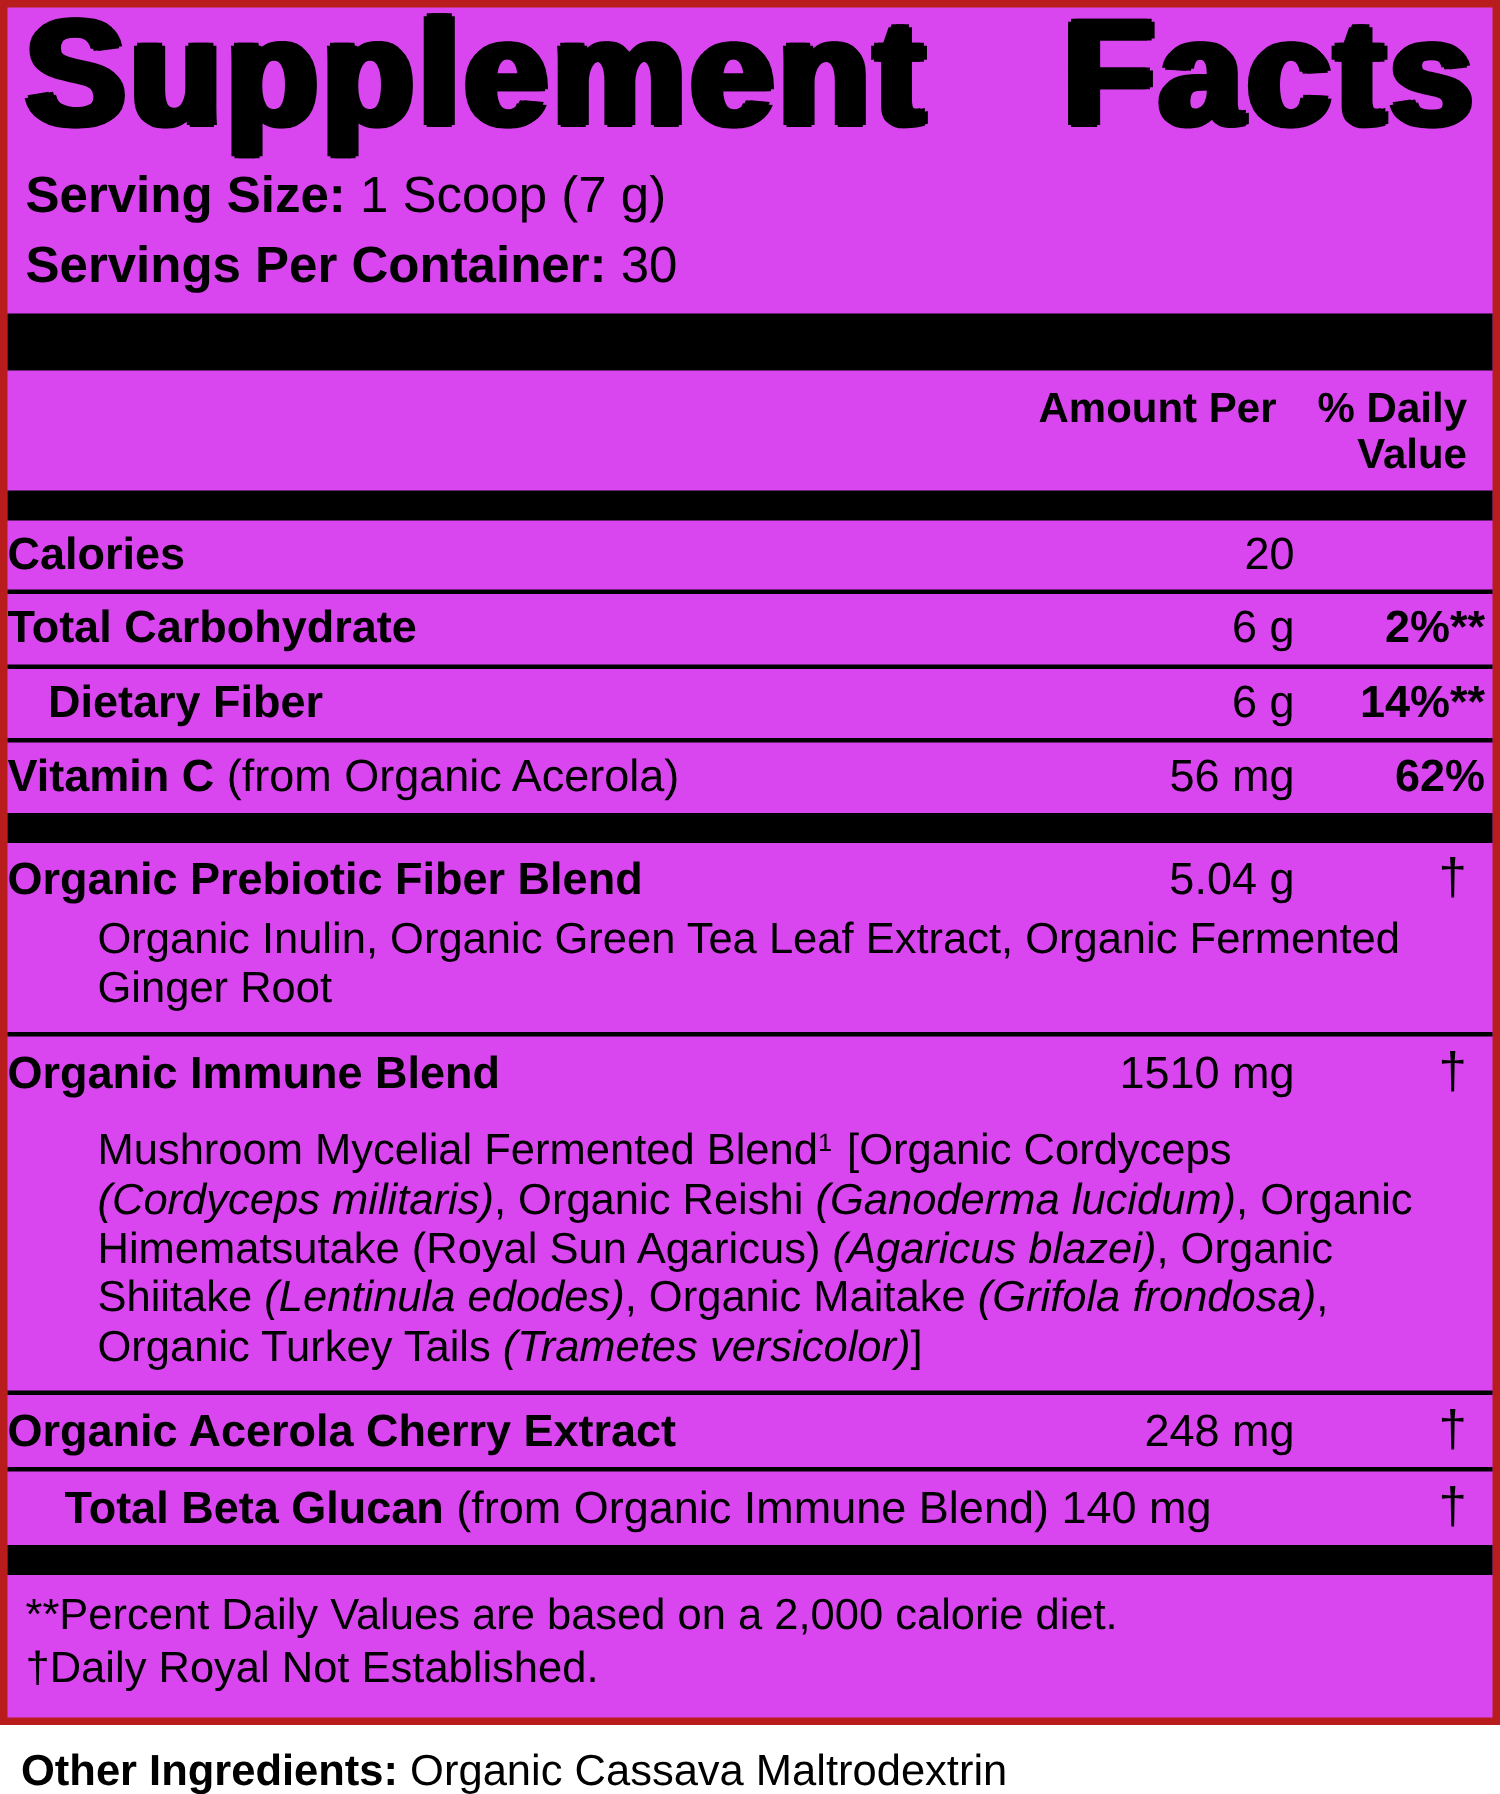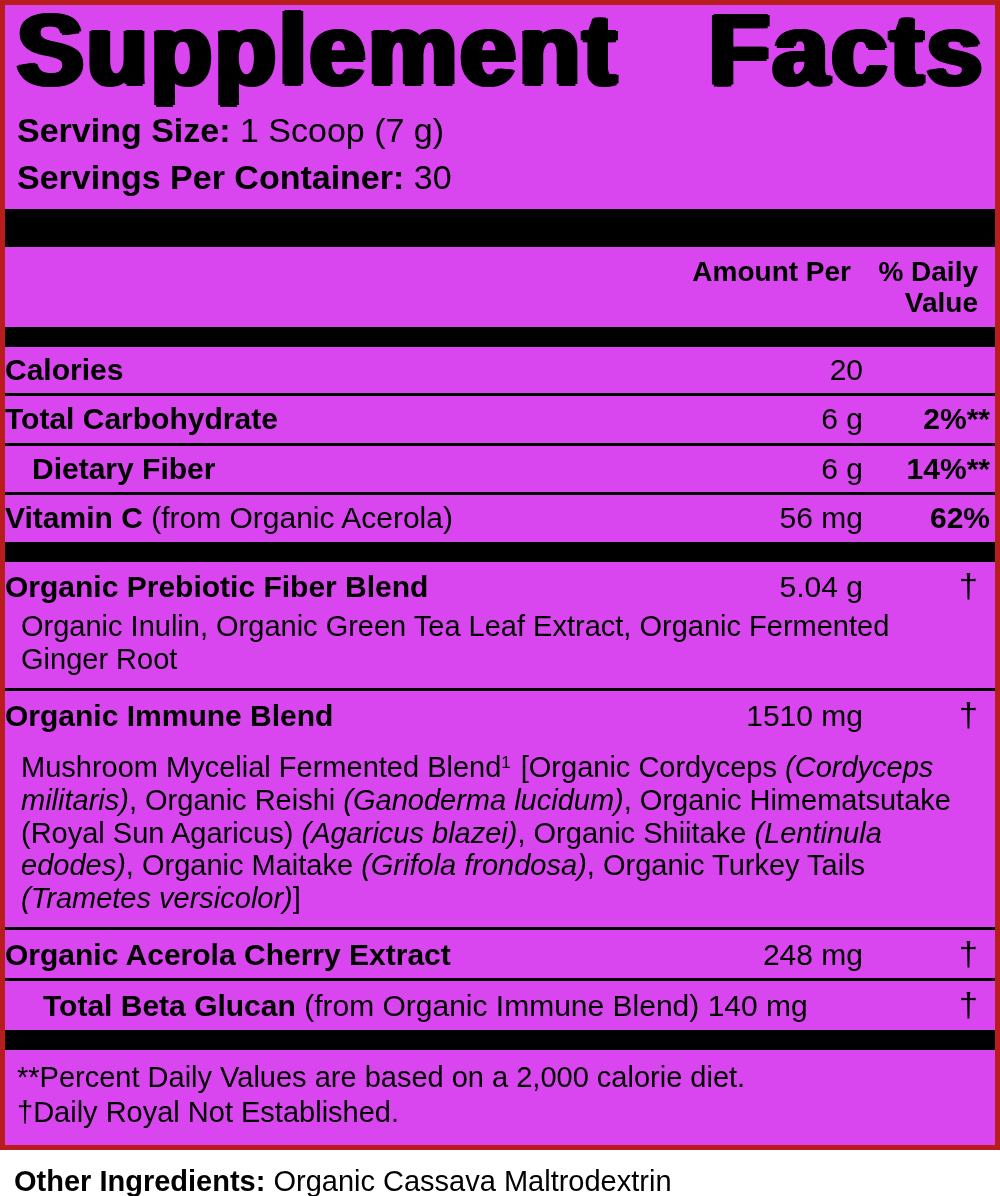--- a/index.html
+++ b/index.html
@@ -75,21 +75,21 @@
   }
   .nname b { font-weight: bold; }
   .nname .plain { font-weight: normal; }
   .nname.indent { padding-left: 27px; }
   .namount { text-align: right; font-weight: normal; }
   .ndv { text-align: right; font-weight: bold; padding-right: 5px; }
   .ndv.dagger { font-weight: normal; font-size: 34px; padding-right: 17px; line-height: 1; }
   .span2 { grid-column: 1 / 3; margin-left: 38px; }
 
   .ndesc {
-    padding: 0 24px 12px 16px;
+    padding: 0 24px 12px 60px;
     font-size: 29px;
     line-height: 1.13;
   }
   .ndesc-rich { padding-top: 12px; }
   .it { font-style: italic; }
   sup.sp {
     font-size: 58%;
     vertical-align: baseline;
     position: relative;
     top: -0.55em;

